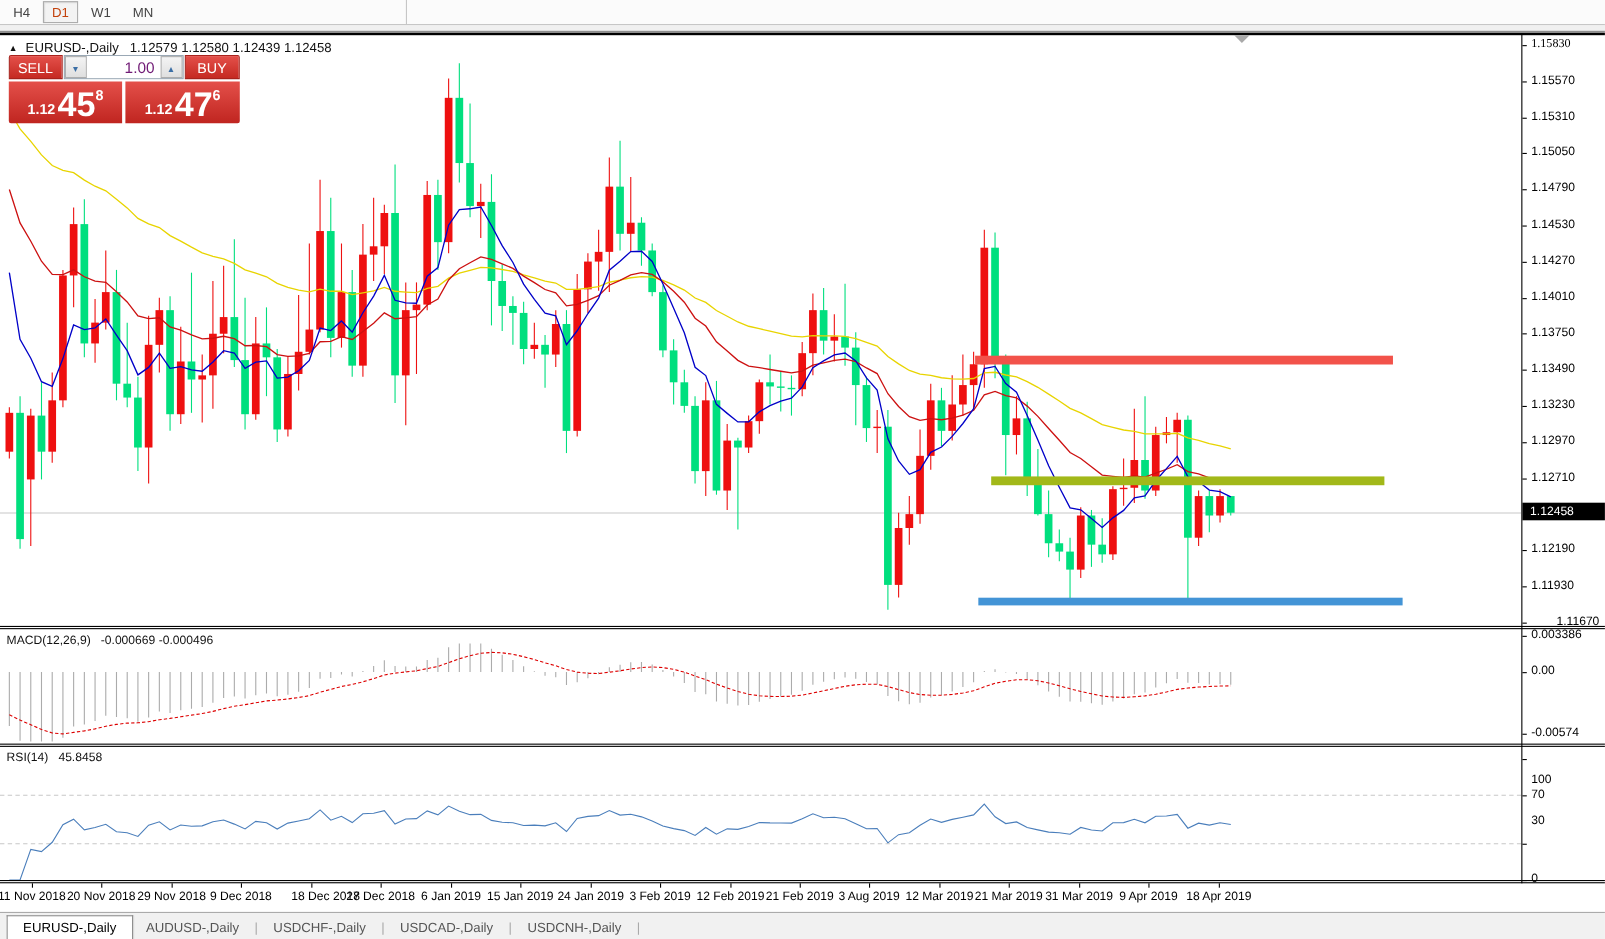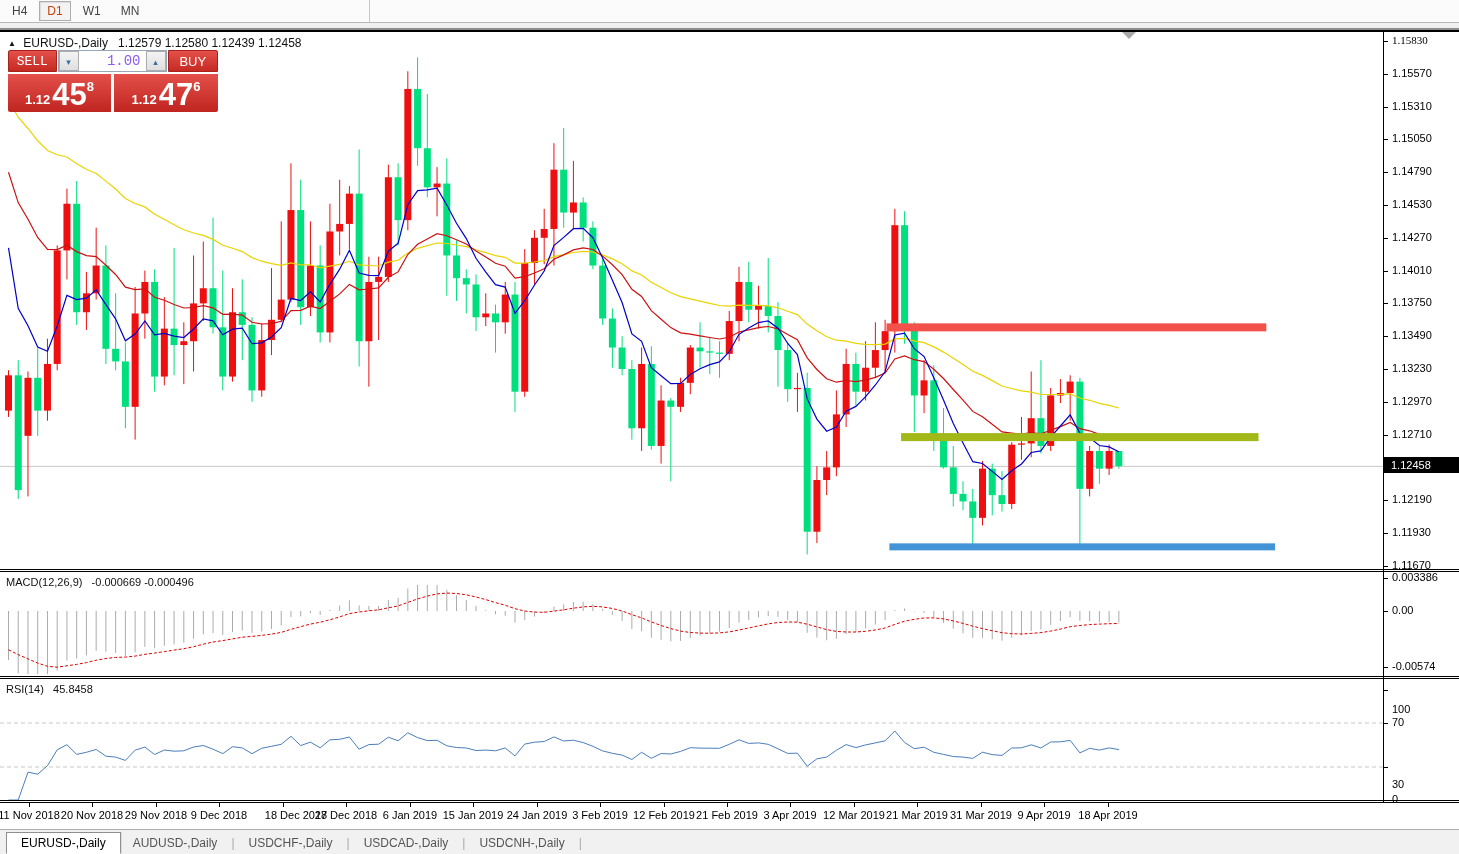--- a/index.html
+++ b/index.html
@@ -34,27 +34,27 @@
   
   #chart-title{position:absolute;top:6px;left:8px;font-size:12px;color:#111;}
   #chart-title .tri{font-size:8px;vertical-align:1px;margin-right:4px;}
   #macd-label{position:absolute;top:546px;left:6px;font-size:11px;color:#111;}
   #rsi-label{position:absolute;top:653px;left:6px;font-size:11px;color:#111;}
   
   #trade-widget{position:absolute;top:20px;left:8px;width:210px;}
   #tw-row1{display:flex;height:22px;}
   .tw-btn{background:linear-gradient(180deg,#E4504A 0%,#C52A22 100%);color:#fff;font-size:13px;
     text-align:center;line-height:22px;border:1px solid #A8221C;box-sizing:border-box;cursor:pointer;}
-  #sell-btn{width:49px;border-radius:2px 0 0 0;font-family:Liberation Mono, monospace;}
+  #sell-btn{width:49px;border-radius:2px 0 0 0;}
   #buy-btn{width:51px;border-radius:0 2px 0 0;}
   #amount-box{flex:1;display:flex;background:#fff;border:1px solid #9AA8B5;box-sizing:border-box;margin:0 1px;}
   .spin-btn{width:20px;background:linear-gradient(180deg,#F4F4F4,#DFDFDF);border:1px solid #ADADAD;
     box-sizing:border-box;color:#3B6EA5;font-size:9px;text-align:center;line-height:20px;cursor:pointer;}
   #amount-input{flex:1;border:none;outline:none;font-size:14px;text-align:right;padding-right:5px;width:60px;
-    font-family:Liberation Mono, monospace;color:#8b5cf6;}
+    font-family:Liberation Sans, sans-serif;color:#701a75;}
   #tw-row2{display:flex;margin-top:2px;}
   .quote-box{background:linear-gradient(180deg,#E4504A 0%,#C02520 100%);color:#fff;height:38px;
     display:flex;align-items:flex-end;justify-content:center;padding-bottom:2px;box-sizing:border-box;}
   #sell-quote{width:103px;margin-right:3px;border-radius:0 0 0 2px;}
   #buy-quote{width:104px;border-radius:0 0 2px 0;}
   .q-small{font-size:13px;font-weight:bold;margin-right:2px;line-height:20px;}
   .q-big{font-size:31px;font-weight:bold;line-height:30px;}
   .q-sup{font-size:13px;font-weight:bold;line-height:30px;vertical-align:top;position:relative;top:-8px;}
   
   #bottom-tabs{position:absolute;top:829px;left:0;width:1459px;height:25px;background:#F1F1F1;
@@ -470,33 +470,33 @@
       <div class="ptick" style="top:332px;">1.13230</div>
       <div class="ptick-dash" style="top:372px;"></div>
       <div class="ptick" style="top:365px;">1.12970</div>
       <div class="ptick-dash" style="top:405px;"></div>
       <div class="ptick" style="top:398px;">1.12710</div>
       <div class="ptick-dash" style="top:470px;"></div>
       <div class="ptick" style="top:463px;">1.12190</div>
       <div class="ptick-dash" style="top:503px;"></div>
       <div class="ptick" style="top:496px;">1.11930</div>
       <div class="ptick-dash" style="top:536px;"></div>
-      <div class="ptick" style="top:529px;">1.11670</div>
+      <div class="ptick" style="top:529px;margin-left:23px;">1.11670</div>
       <div class="ptick-dash" style="top:548px;"></div>
       <div class="ptick" style="top:541px;">0.003386</div>
       <div class="ptick-dash" style="top:581px;"></div>
       <div class="ptick" style="top:574px;">0.00</div>
       <div class="ptick-dash" style="top:637px;"></div>
       <div class="ptick" style="top:630px;">-0.00574</div>
       <div class="ptick-dash" style="top:660px;"></div>
       <div class="ptick" style="top:673px;">100</div>
       <div class="ptick-dash" style="top:693px;"></div>
       <div class="ptick" style="top:686px;">70</div>
       <div class="ptick-dash" style="top:737px;"></div>
-      <div class="ptick" style="top:748px;">30</div>
+      <div class="ptick" style="top:710px;">30</div>
       <div class="ptick-dash" style="top:770px;"></div>
       <div class="ptick" style="top:763px;">0</div>
     </div>
   <div id="date-axis">
       <div class="dtick-dash" style="left:29px;"></div>
       <div class="dtick" style="left:29px;">11 Nov 2018</div>
       <div class="dtick-dash" style="left:92px;"></div>
       <div class="dtick" style="left:92px;">20 Nov 2018</div>
       <div class="dtick-dash" style="left:156px;"></div>
       <div class="dtick" style="left:156px;text-align:center;">29 Nov 2018</div>
@@ -512,21 +512,21 @@
       <div class="dtick" style="left:473px;">15 Jan 2019</div>
       <div class="dtick-dash" style="left:537px;"></div>
       <div class="dtick" style="left:537px;">24 Jan 2019</div>
       <div class="dtick-dash" style="left:600px;"></div>
       <div class="dtick" style="left:600px;">3 Feb 2019</div>
       <div class="dtick-dash" style="left:664px;"></div>
       <div class="dtick" style="left:664px;">12 Feb 2019</div>
       <div class="dtick-dash" style="left:727px;"></div>
       <div class="dtick" style="left:727px;">21 Feb 2019</div>
       <div class="dtick-dash" style="left:790px;"></div>
-      <div class="dtick" style="left:790px;">3 Apr 2019</div>
+      <div class="dtick" style="left:790px;">3 Aug 2019</div>
       <div class="dtick-dash" style="left:854px;"></div>
       <div class="dtick" style="left:854px;">12 Mar 2019</div>
       <div class="dtick-dash" style="left:917px;"></div>
       <div class="dtick" style="left:917px;">21 Mar 2019</div>
       <div class="dtick-dash" style="left:981px;"></div>
       <div class="dtick" style="left:981px;">31 Mar 2019</div>
       <div class="dtick-dash" style="left:1044px;"></div>
       <div class="dtick" style="left:1044px;">9 Apr 2019</div>
       <div class="dtick-dash" style="left:1108px;"></div>
       <div class="dtick" style="left:1108px;">18 Apr 2019</div>

